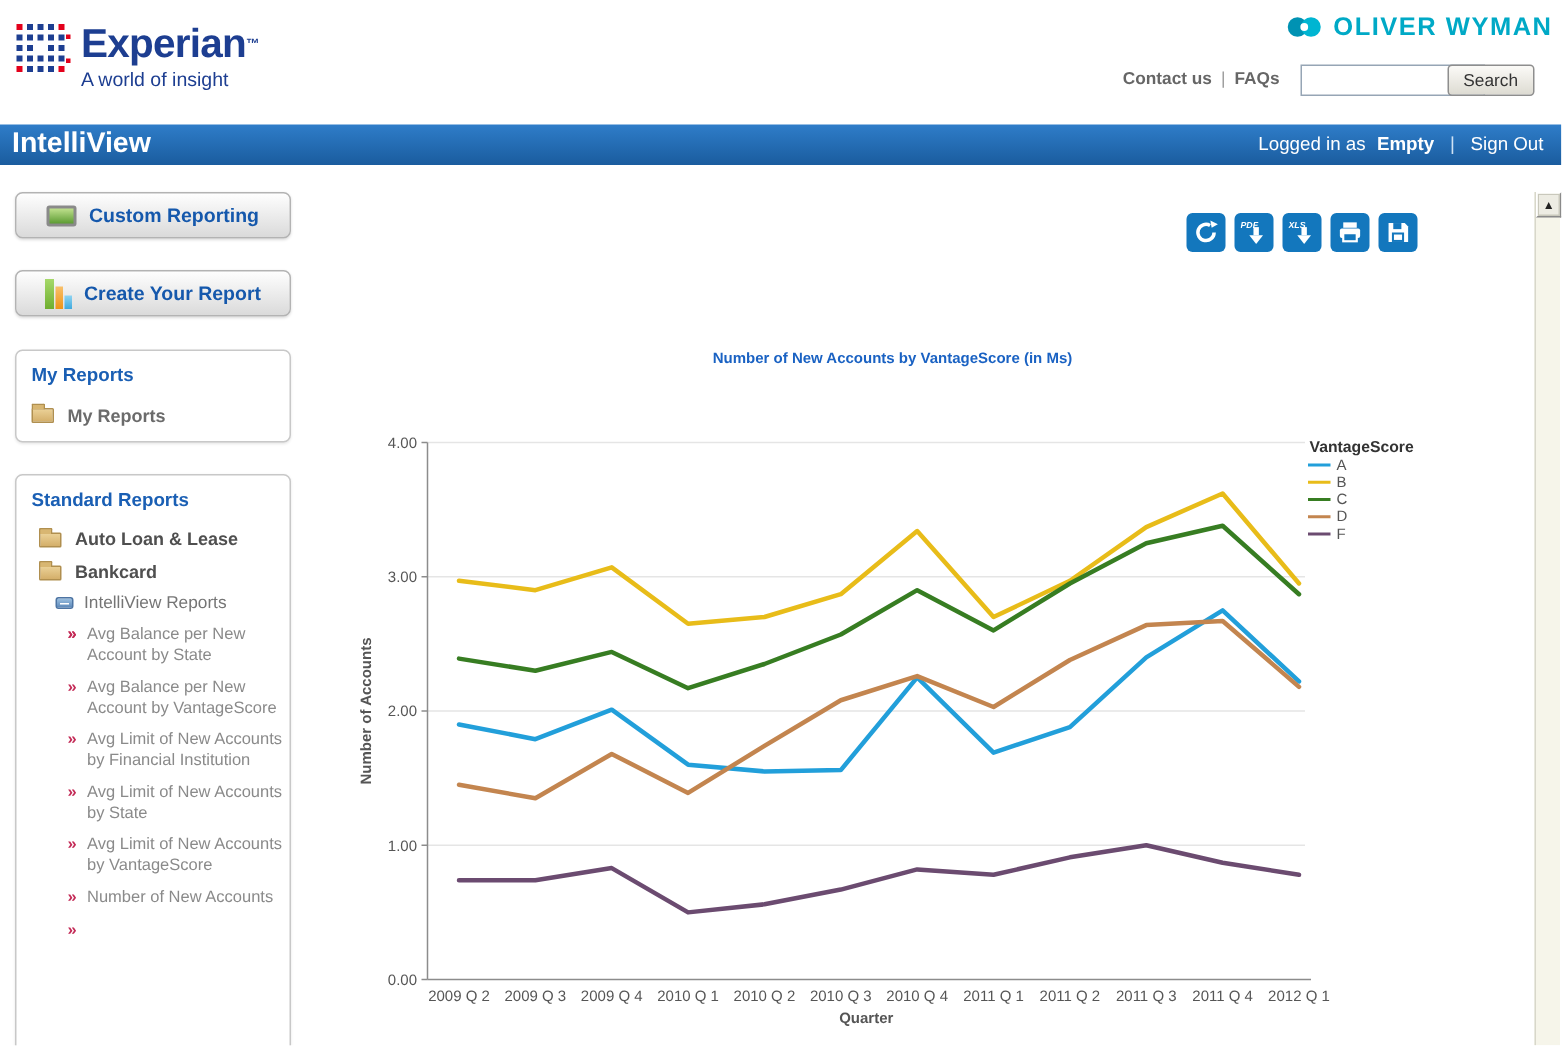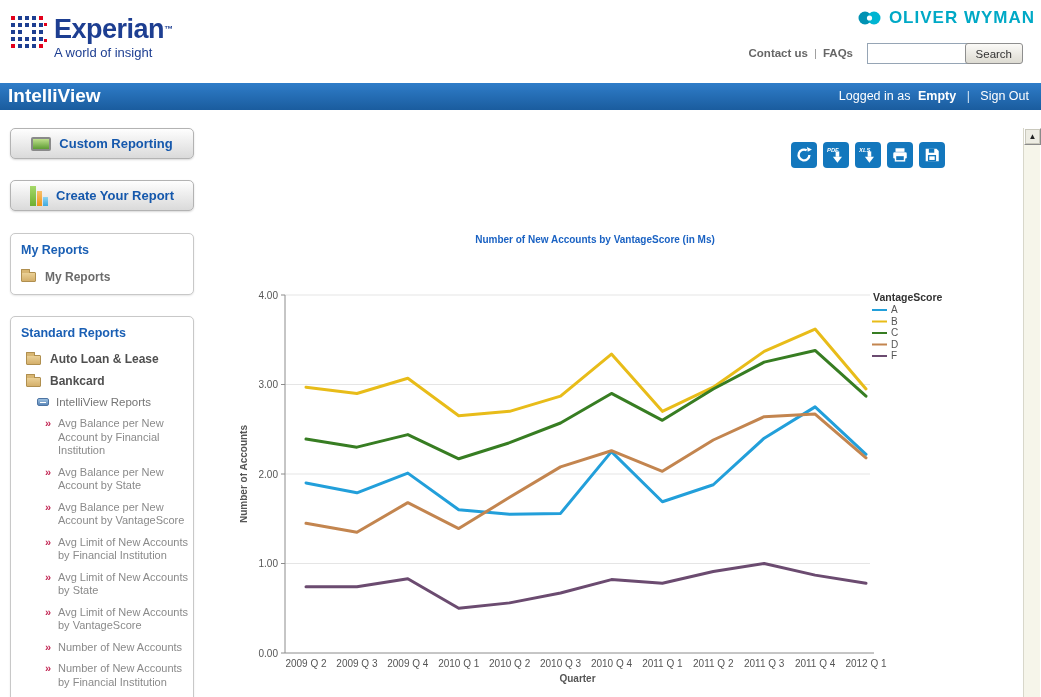--- a/index.html
+++ b/index.html
@@ -190,28 +190,28 @@
           <span>Auto Loan &amp; Lease</span>
         </div>
         <div class="tree-folder">
           <span class="folder-ic"></span>
           <span>Bankcard</span>
         </div>
         <div class="tree-subfolder">
           <span class="subfolder-ic"></span>
           <span>IntelliView Reports</span>
         </div>
-        <a class="tree-report" href="#"><span class="chev">»</span><span>Avg Balance per New Account by Financial Institution</span></a>
+        <a class="tree-report" href="#"><span class="chev">»</span></a>
         <a class="tree-report" href="#"><span class="chev">»</span><span>Avg Balance per New Account by State</span></a>
         <a class="tree-report" href="#"><span class="chev">»</span><span>Avg Balance per New Account by VantageScore</span></a>
         <a class="tree-report" href="#"><span class="chev">»</span><span>Avg Limit of New Accounts by Financial Institution</span></a>
         <a class="tree-report" href="#"><span class="chev">»</span><span>Avg Limit of New Accounts by State</span></a>
         <a class="tree-report" href="#"><span class="chev">»</span><span>Avg Limit of New Accounts by VantageScore</span></a>
         <a class="tree-report" href="#"><span class="chev">»</span><span>Number of New Accounts</span></a>
-        <a class="tree-report" href="#"><span class="chev">»</span><span>Number of New Accounts by Financial Institution</span></a>
+        <a class="tree-report" href="#"><span class="chev">»</span></a>
       </div>
   </div>
 
   <div id="toolbar">
     <button class="tool-btn">
       <svg width="18" height="18" viewBox="0 0 20 20">
           <path d="M16 10a6 6 0 1 1-3-5.2" fill="none" stroke="#fff" stroke-width="2.6"></path>
           <path d="M13.2 1.2l1 5.2 4.6-2.6z" fill="#fff"></path>
         </svg>
     </button>

